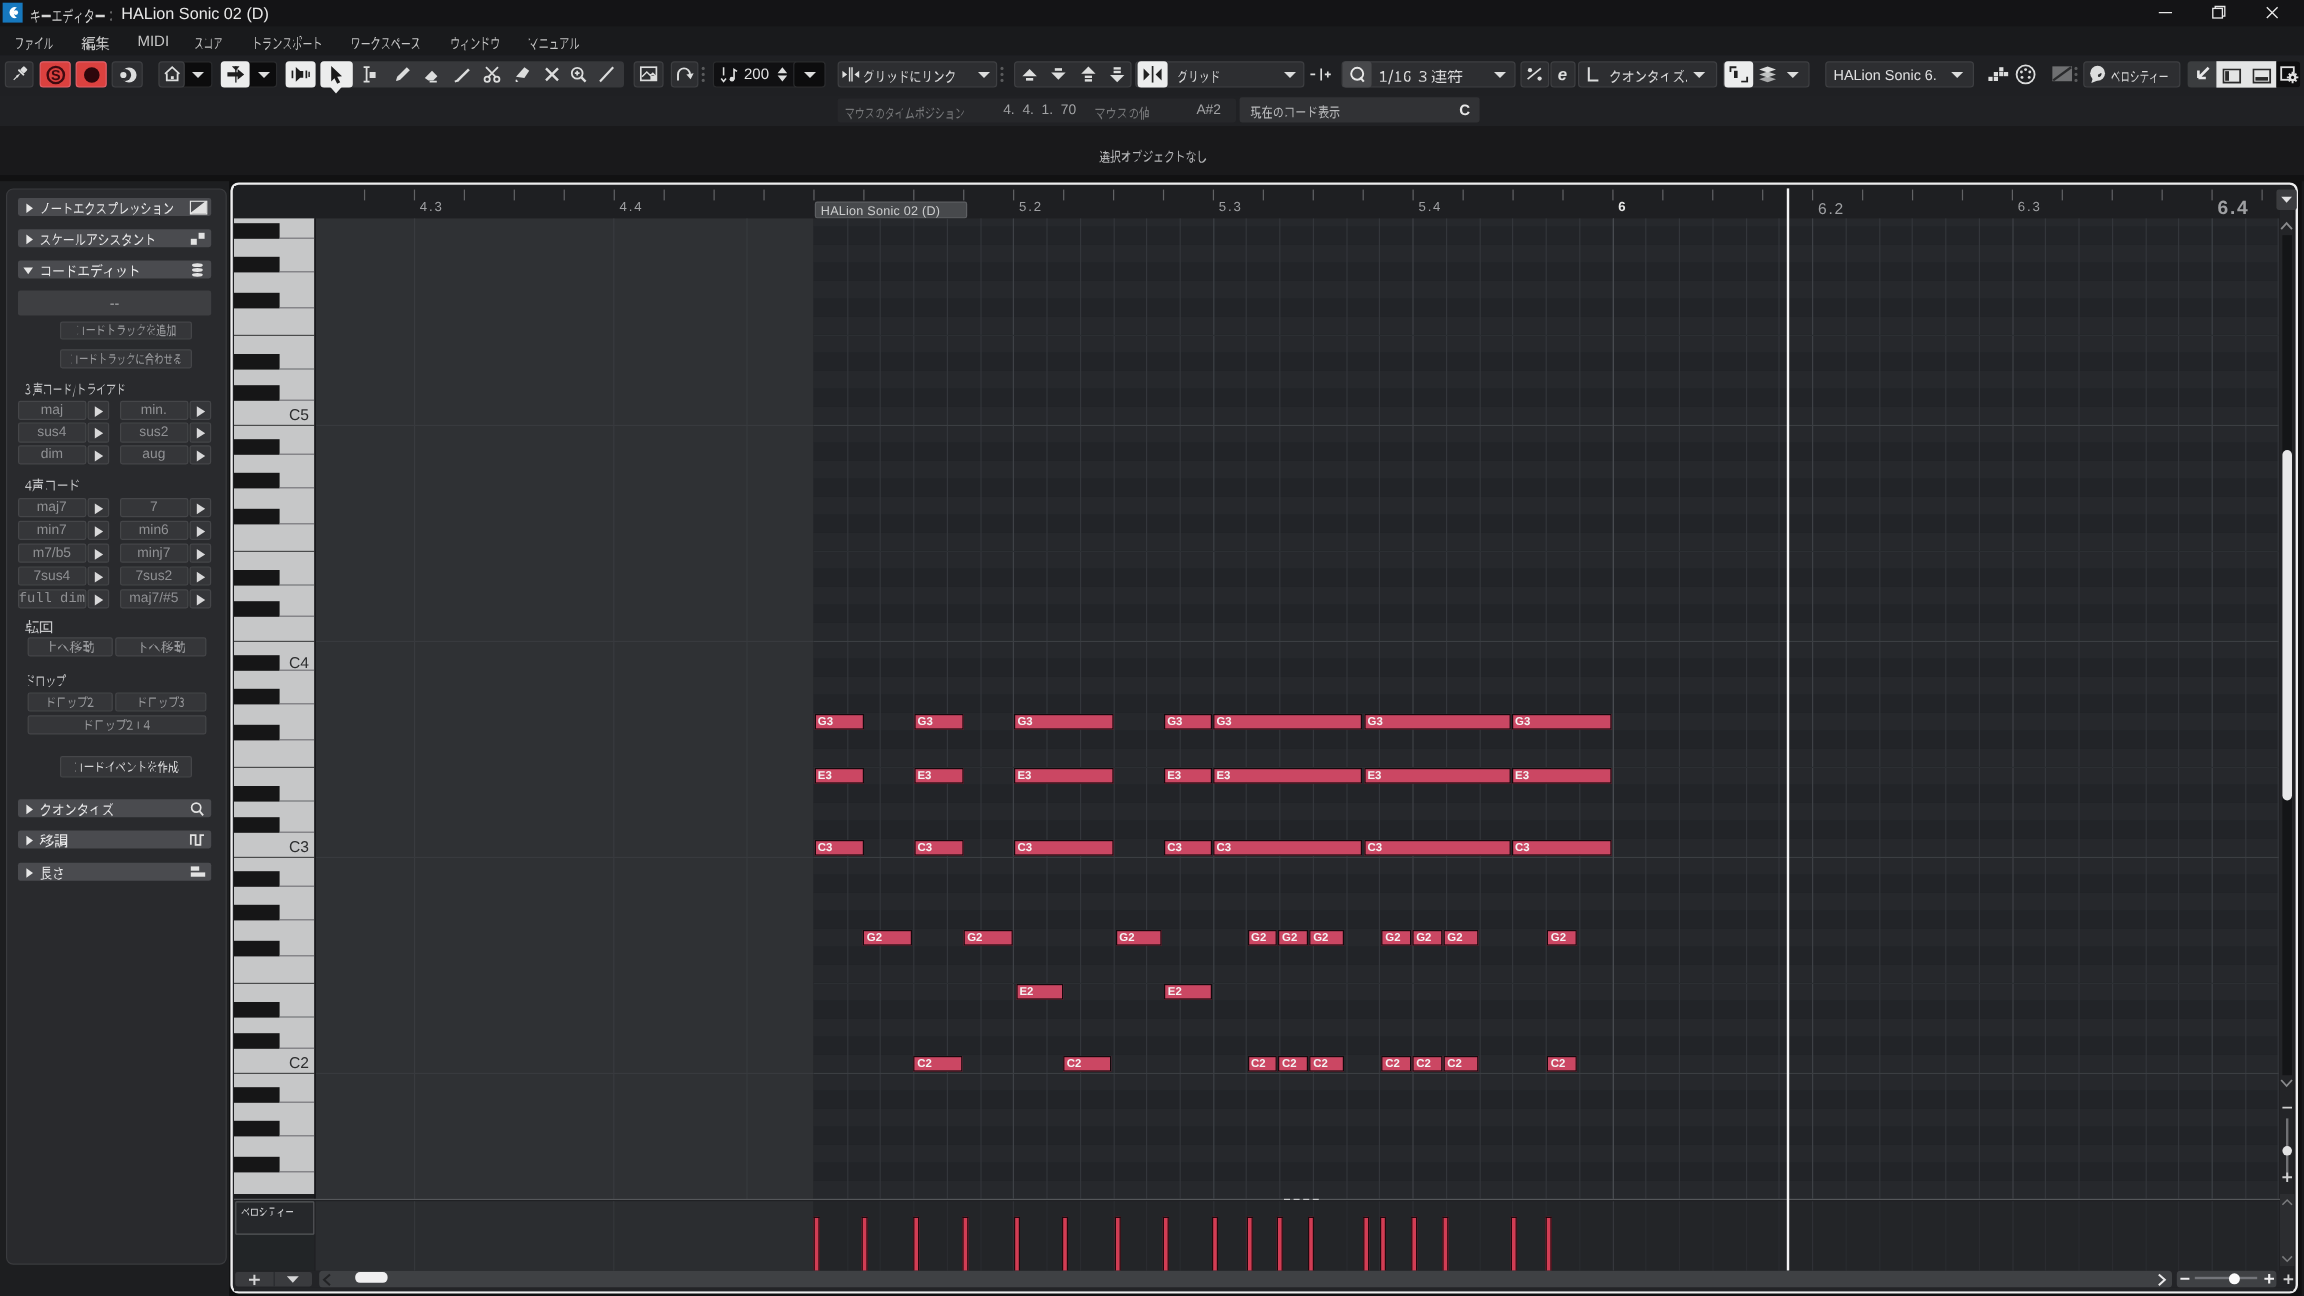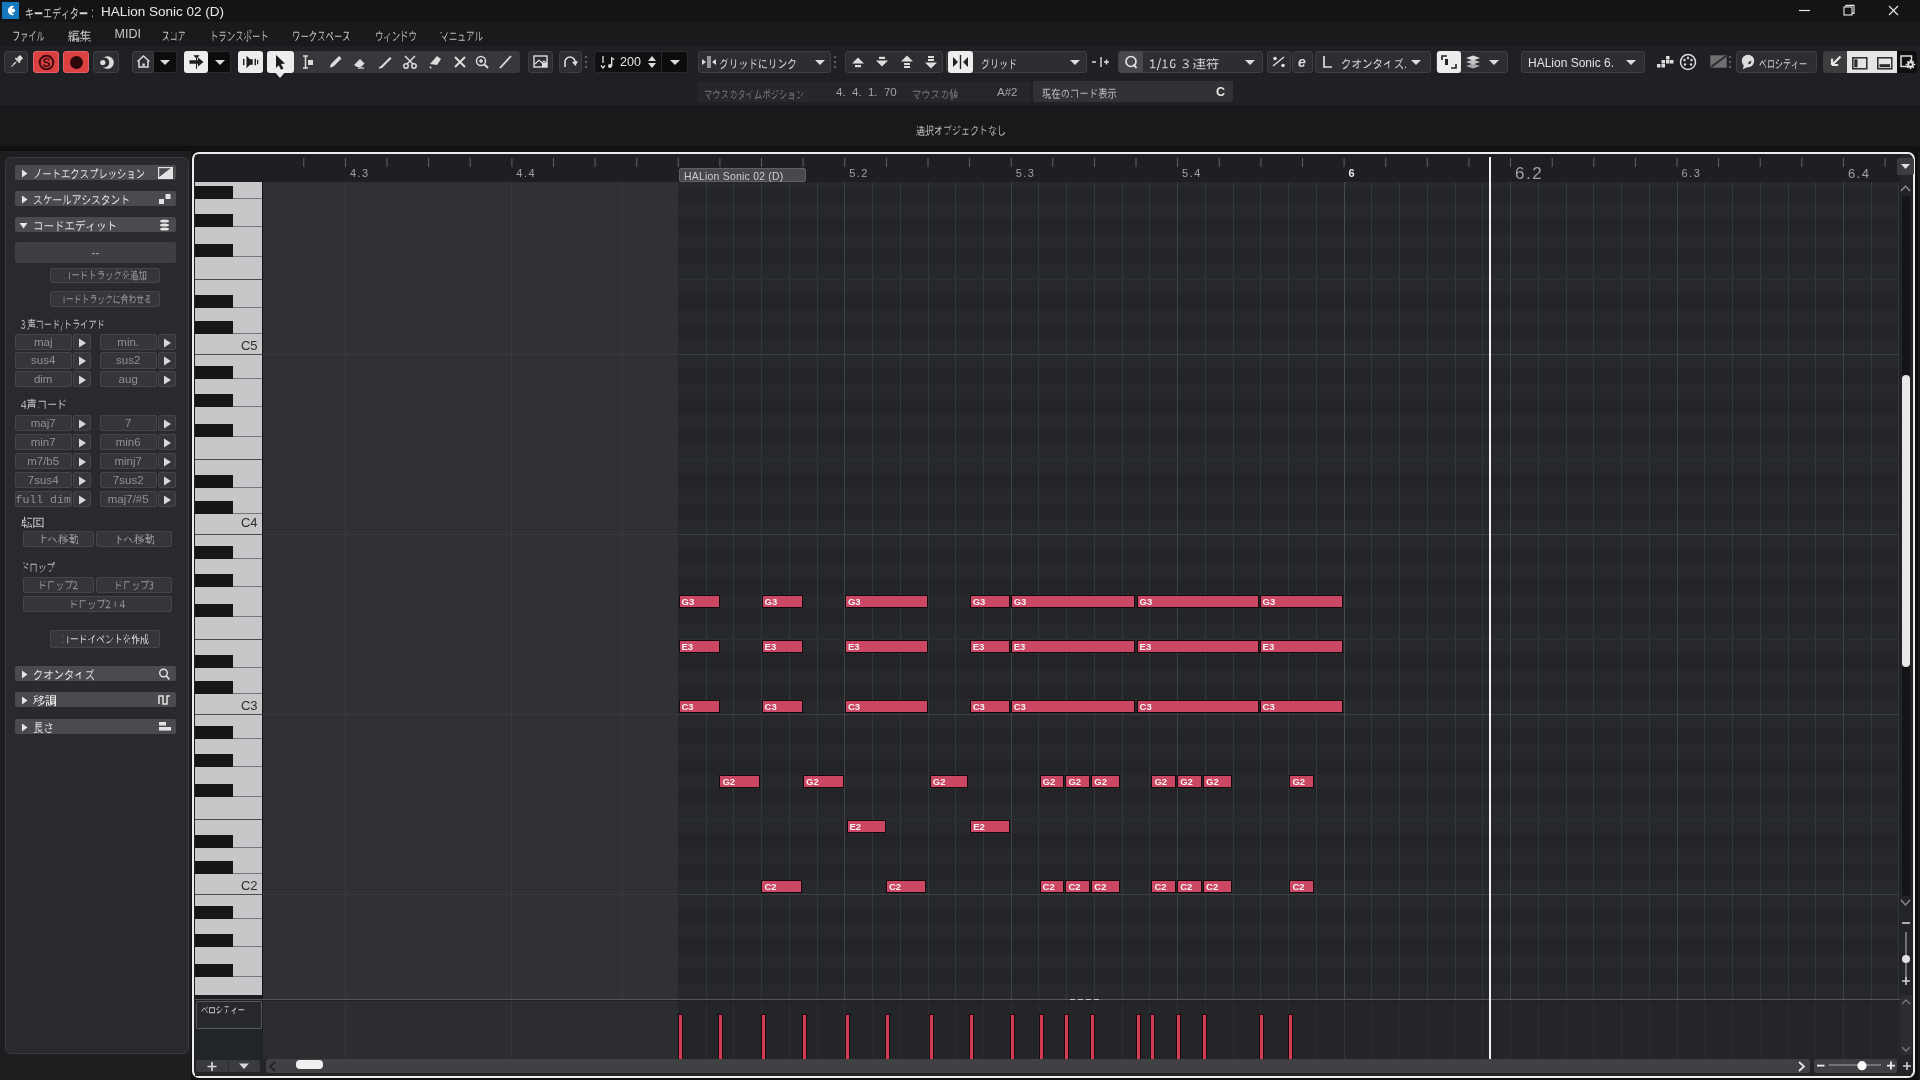--- a/index.html
+++ b/index.html
@@ -640,23 +640,23 @@
     <rect x="1606.3" y="3" width="1" height="9" fill="#626366"></rect>
     <rect x="1647.9" y="3" width="1" height="9" fill="#626366"></rect>
     <rect x="1689.6" y="3" width="1" height="9" fill="#626366"></rect>
   </svg>
 <div style="position:absolute;top:166.5px;font-family:Liberation Sans, sans-serif;font-size:11px;color:#9fa0a3;font-weight:400;line-height:13px;white-space:pre;letter-spacing:1.5px;left:349.9px;">4.3</div>
 <div style="position:absolute;top:166.5px;font-family:Liberation Sans, sans-serif;font-size:11px;color:#9fa0a3;font-weight:400;line-height:13px;white-space:pre;letter-spacing:1.5px;left:516.3px;">4.4</div>
 <div style="position:absolute;top:166.5px;font-family:Liberation Sans, sans-serif;font-size:11px;color:#9fa0a3;font-weight:400;line-height:13px;white-space:pre;letter-spacing:1.5px;left:849.2px;">5.2</div>
 <div style="position:absolute;top:166.5px;font-family:Liberation Sans, sans-serif;font-size:11px;color:#9fa0a3;font-weight:400;line-height:13px;white-space:pre;letter-spacing:1.5px;left:1015.7px;">5.3</div>
 <div style="position:absolute;top:166.5px;font-family:Liberation Sans, sans-serif;font-size:11px;color:#9fa0a3;font-weight:400;line-height:13px;white-space:pre;letter-spacing:1.5px;left:1182.1px;">5.4</div>
 <div style="position:absolute;top:166.5px;font-family:Liberation Sans, sans-serif;font-size:11px;color:#e8e8e8;font-weight:700;line-height:13px;white-space:pre;letter-spacing:1.5px;left:1348.6px;">6</div>
-<div style="position:absolute;top:166.5px;font-family:Liberation Sans, sans-serif;font-size:17px;color:#9fa0a3;font-weight:400;line-height:13px;white-space:pre;letter-spacing:1.5px;left:1515.0px;">6.2</div>
+<div style="position:absolute;top:166.5px;font-family:Liberation Sans, sans-serif;font-size:13px;color:#9fa0a3;font-weight:400;line-height:13px;white-space:pre;letter-spacing:1.5px;left:1515.0px;">6.2</div>
 <div style="position:absolute;top:166.5px;font-family:Liberation Sans, sans-serif;font-size:11px;color:#9fa0a3;font-weight:400;line-height:13px;white-space:pre;letter-spacing:1.5px;left:1681.5px;">6.3</div>
-<div style="position:absolute;top:166.5px;font-family:Liberation Sans, sans-serif;font-size:13px;color:#9fa0a3;font-weight:400;line-height:13px;white-space:pre;letter-spacing:1.5px;left:1847.9px;">6.4</div>
+<div style="position:absolute;top:166.5px;font-family:Liberation Sans, sans-serif;font-size:16px;color:#9fa0a3;font-weight:700;line-height:13px;white-space:pre;letter-spacing:1.5px;left:1847.9px;">6.4</div>
 <div style="position:absolute;left:678.5px;top:167.5px;width:127.0px;height:14.5px;background:#47494c;border-radius:2px;border:1px solid #5e6063;box-sizing:border-box;"></div>
 <div style="position:absolute;top:169.5px;font-family:Liberation Sans, sans-serif;font-size:10.5px;color:#cbcccd;font-weight:400;line-height:12.5px;white-space:pre;letter-spacing:0.2px;left:684.0px;">HALion Sonic 02 (D)</div>
 <div style="position:absolute;left:262.5px;top:182.0px;width:415.3px;height:816.8px;background:#2f3134;"></div>
 <div style="position:absolute;left:677.8px;top:182.0px;width:1221.2px;height:7.0px;background:#26282c;"></div>
 <div style="position:absolute;left:677.8px;top:189.0px;width:1221.2px;height:15.0px;background:#222428;"></div>
 <div style="position:absolute;left:677.8px;top:204.0px;width:1221.2px;height:15.0px;background:#26282c;"></div>
 <div style="position:absolute;left:677.8px;top:219.0px;width:1221.2px;height:15.0px;background:#222428;"></div>
 <div style="position:absolute;left:677.8px;top:234.0px;width:1221.2px;height:15.0px;background:#26282c;"></div>
 <div style="position:absolute;left:677.8px;top:249.0px;width:1221.2px;height:15.0px;background:#222428;"></div>
 <div style="position:absolute;left:677.8px;top:264.0px;width:1221.2px;height:15.0px;background:#26282c;"></div>
@@ -904,21 +904,21 @@
 <div style="position:absolute;left:195.0px;top:353.5px;width:66.5px;height:1.0px;background:#4a4b4c;"></div>
 <div style="position:absolute;left:195.0px;top:533.5px;width:66.5px;height:1.0px;background:#4a4b4c;"></div>
 <div style="position:absolute;left:195.0px;top:713.5px;width:66.5px;height:1.0px;background:#4a4b4c;"></div>
 <div style="position:absolute;left:195.0px;top:893.5px;width:66.5px;height:1.0px;background:#4a4b4c;"></div>
 <div style="position:absolute;left:195.0px;top:278.5px;width:66.5px;height:1.0px;background:#4a4b4c;"></div>
 <div style="position:absolute;left:195.0px;top:458.5px;width:66.5px;height:1.0px;background:#4a4b4c;"></div>
 <div style="position:absolute;left:195.0px;top:638.5px;width:66.5px;height:1.0px;background:#4a4b4c;"></div>
 <div style="position:absolute;left:195.0px;top:818.5px;width:66.5px;height:1.0px;background:#4a4b4c;"></div>
 <div style="position:absolute;left:195.0px;top:998.5px;width:66.5px;height:1.0px;background:#4a4b4c;"></div>
 <div style="position:absolute;top:337.5px;font-family:Liberation Sans, sans-serif;font-size:13px;color:#2c2d2e;font-weight:400;line-height:15px;white-space:pre;right:1662.5px;">C5</div>
-<div style="position:absolute;top:515px;font-family:Liberation Sans, sans-serif;font-size:13px;color:#2c2d2e;font-weight:400;line-height:15px;white-space:pre;right:1662.5px;">C4</div>
+<div style="position:absolute;top:545px;font-family:Liberation Sans, sans-serif;font-size:13px;color:#2c2d2e;font-weight:400;line-height:15px;white-space:pre;right:1662.5px;">C4</div>
 <div style="position:absolute;top:697.5px;font-family:Liberation Sans, sans-serif;font-size:13px;color:#2c2d2e;font-weight:400;line-height:15px;white-space:pre;right:1662.5px;">C3</div>
 <div style="position:absolute;top:877.5px;font-family:Liberation Sans, sans-serif;font-size:13px;color:#2c2d2e;font-weight:400;line-height:15px;white-space:pre;right:1662.5px;">C2</div>
 <div style="position:absolute;left:261.5px;top:182.0px;width:1.0px;height:816.8px;background:#111214;"></div>
 <div style="position:absolute;left:195.0px;top:998.8px;width:1716.0px;height:1.7px;background:#55575a;"></div>
 <div style="position:absolute;left:262.5px;top:1000.5px;width:415.3px;height:58.0px;background:#2b2d30;"></div>
 <div style="position:absolute;left:677.8px;top:1000.5px;width:1221.2px;height:58.0px;background:#232528;"></div>
 <div style="position:absolute;left:195.0px;top:1000.5px;width:66.5px;height:58.0px;background:#222527;"></div>
 <div style="position:absolute;left:195.5px;top:1000.5px;width:66.0px;height:28.0px;background:#26282b;border-radius:1px;border:1px solid #56585b;box-sizing:border-box;"></div>
 <svg style="position:absolute;left:201.0px;top:1003.5px;overflow:visible" width="44" height="12">
     <path transform="translate(0,9.2) scale(0.8148,1)" d="M6 -6 6 -6C6 -5 6 -5 7 -4L7 -5C7 -5 6 -6 6 -6ZM7 -7 7 -6C7 -6 7 -5 8 -5L8 -5C8 -6 8 -6 7 -7ZM0 -2 1 -2C1 -2 1 -2 2 -2C2 -3 3 -4 3 -4C4 -5 4 -5 4 -4C4 -4 5 -3 6 -3C6 -2 7 -1 8 -0L8 -1C8 -2 7 -3 6 -3C6 -4 5 -5 4 -5C4 -6 3 -6 3 -5C2 -4 2 -3 1 -3C1 -3 1 -3 0 -2Z M10 -6C10 -6 10 -6 10 -5C10 -5 10 -1 10 -1C10 -1 10 -0 10 0H11L11 -0H16L16 0H17C17 -0 17 -1 17 -1C17 -1 17 -5 17 -5C17 -6 17 -6 17 -6C16 -6 16 -6 16 -6C16 -6 12 -6 11 -6C11 -6 11 -6 10 -6ZM11 -1V-5H16V-1Z M21 -7 20 -6C21 -6 22 -5 22 -5L23 -6C22 -6 21 -7 21 -7ZM19 -0 20 0C21 0 22 -0 23 -1C24 -2 25 -3 26 -4L26 -5C25 -4 24 -2 22 -2C21 -1 20 -1 19 -0ZM19 -5 19 -4C19 -4 20 -3 21 -3L21 -4C21 -4 20 -5 19 -5Z M29 -7V-6C29 -6 29 -6 30 -6C30 -6 33 -6 33 -6C34 -6 34 -6 34 -6V-7C34 -7 34 -7 33 -7C33 -7 30 -7 30 -7C29 -7 29 -7 29 -7ZM28 -4V-4C28 -4 28 -4 29 -4H31C31 -3 31 -2 31 -1C30 -1 30 -0 29 -0L30 0C31 0 31 -1 32 -1C32 -2 32 -3 32 -4H35C35 -4 35 -4 35 -4V-4C35 -4 35 -4 35 -4C34 -4 29 -4 29 -4C28 -4 28 -4 28 -4Z M37 -2 37 -2C38 -2 40 -2 40 -3V-0C40 0 40 1 40 1H41C41 1 41 0 41 -0V-3C42 -4 43 -4 43 -5L42 -6C42 -5 41 -4 40 -4C40 -3 38 -3 37 -2Z M46 -4V-3C46 -3 47 -3 47 -3C48 -3 51 -3 52 -3C53 -3 53 -3 53 -3V-4C53 -4 53 -4 52 -4C51 -4 48 -4 47 -4C47 -4 46 -4 46 -4Z" fill="#cbccce"></path>

